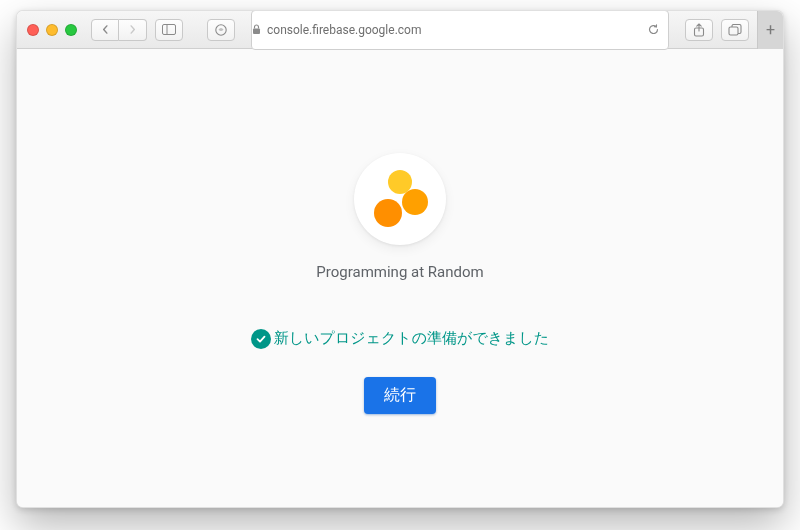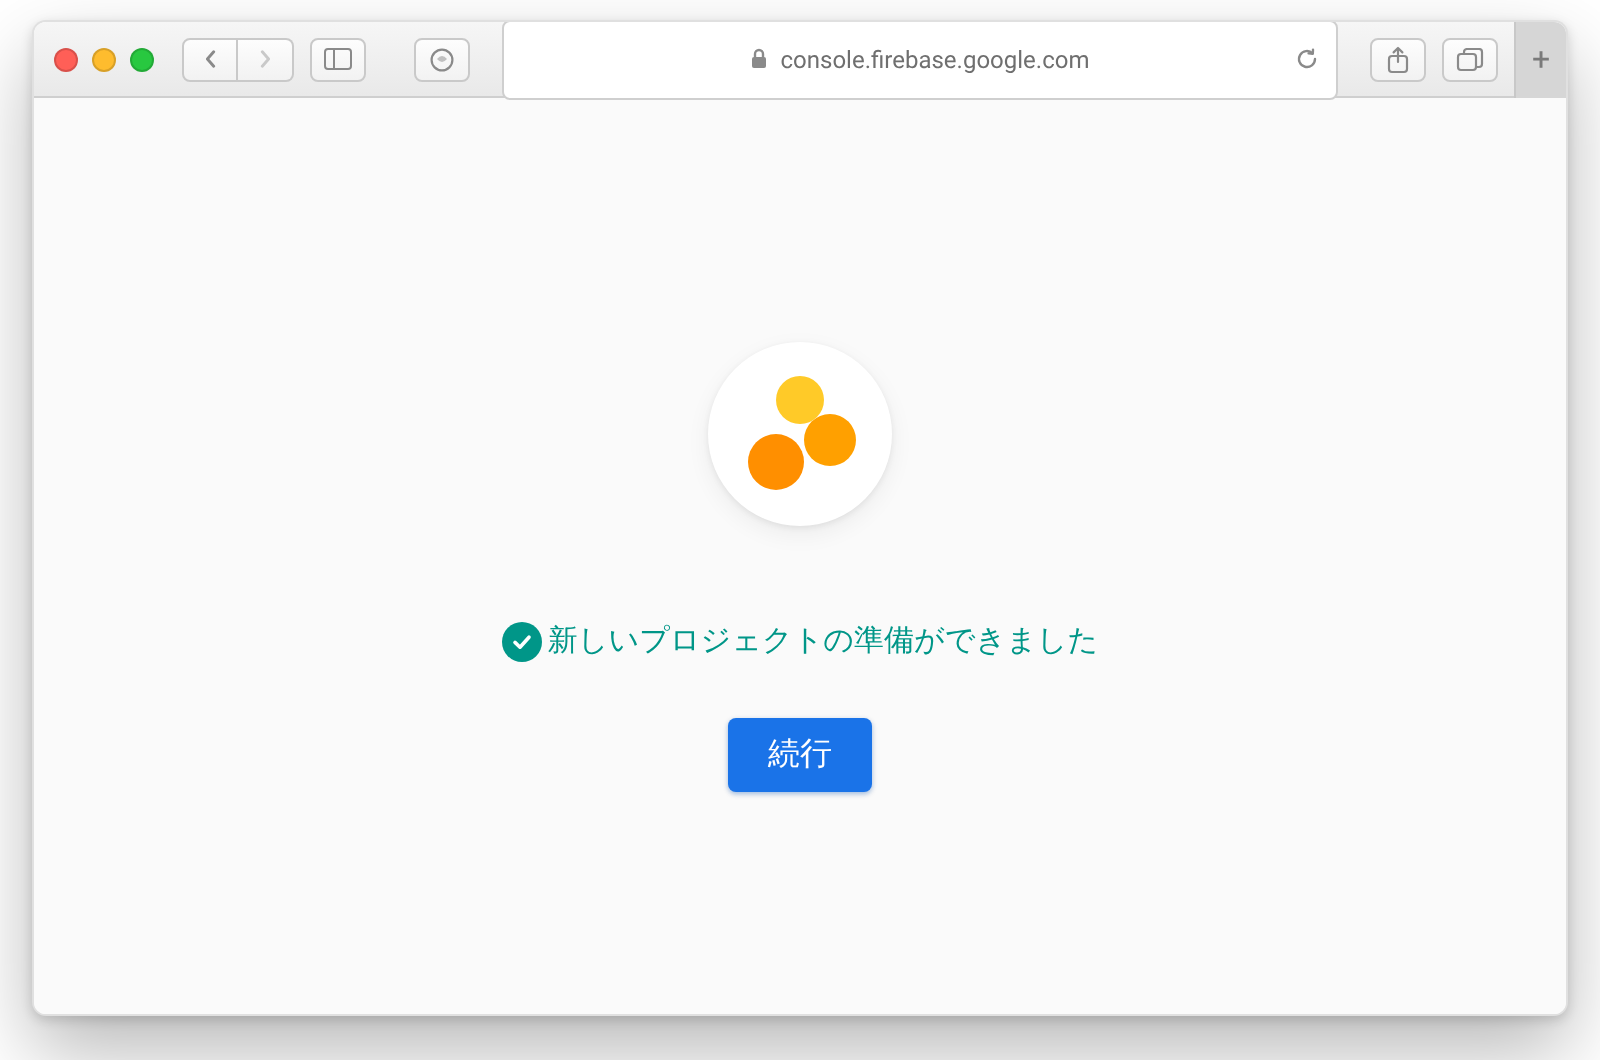--- a/index.html
+++ b/index.html
@@ -54,21 +54,21 @@
   .btn.solo { border-radius: 4px; }
   .btn.w { width: 28px; }
   .addr {
     flex: 1;
     height: 40px;
     background: #fff;
     border: 1px solid #cfcfcf;
     border-radius: 4px;
     display: flex;
     align-items: center;
-    justify-content: center;
+    justify-content: flex-start;
     gap: 6px;
     color: #6f6f6f;
     font-size: 12px;
     margin: 0 8px;
     position: relative;
   }
   .addr .reload { position: absolute; right: 8px; color: #8a8a8a; }
   .lock { color: #8a8a8a; font-size: 10px; }
   .right-group { display: flex; gap: 8px; align-items: center; }
   .newtab {
@@ -179,20 +179,21 @@
       <div class="newtab">+</div>
     </div>
   </div>
 
   <div class="content">
     <div class="project-icon">
       <div class="dot d1"></div>
       <div class="dot d2"></div>
       <div class="dot d3"></div>
     </div>
+    <div class="proj-name">Programming at Random</div>
     <div class="ready-row">
       <div class="check-circle">
         <svg viewBox="0 0 12 12">
             <path d="M2.5 6.2 L5 8.6 L9.5 3.6" stroke="#fff" stroke-width="1.8" fill="none" stroke-linecap="round" stroke-linejoin="round"></path>
           </svg>
       </div>
       <div class="ready-text">新しいプロジェクトの準備ができました</div>
     </div>
     <button class="continue-btn">続行</button>
   </div>

